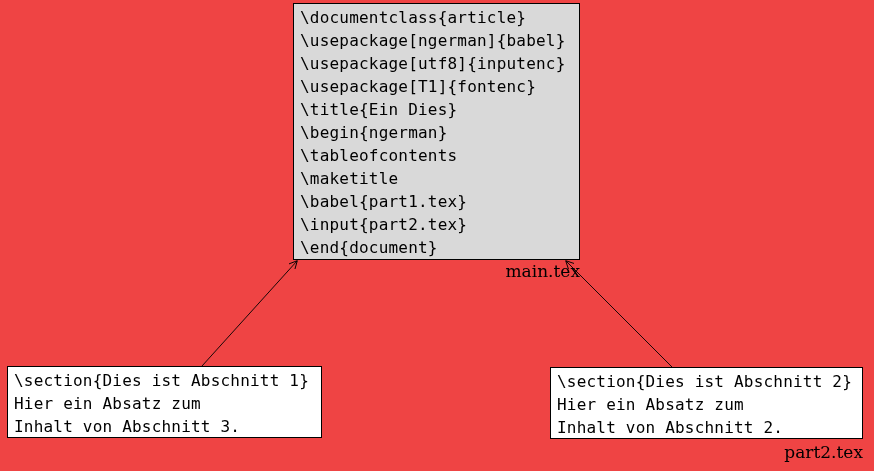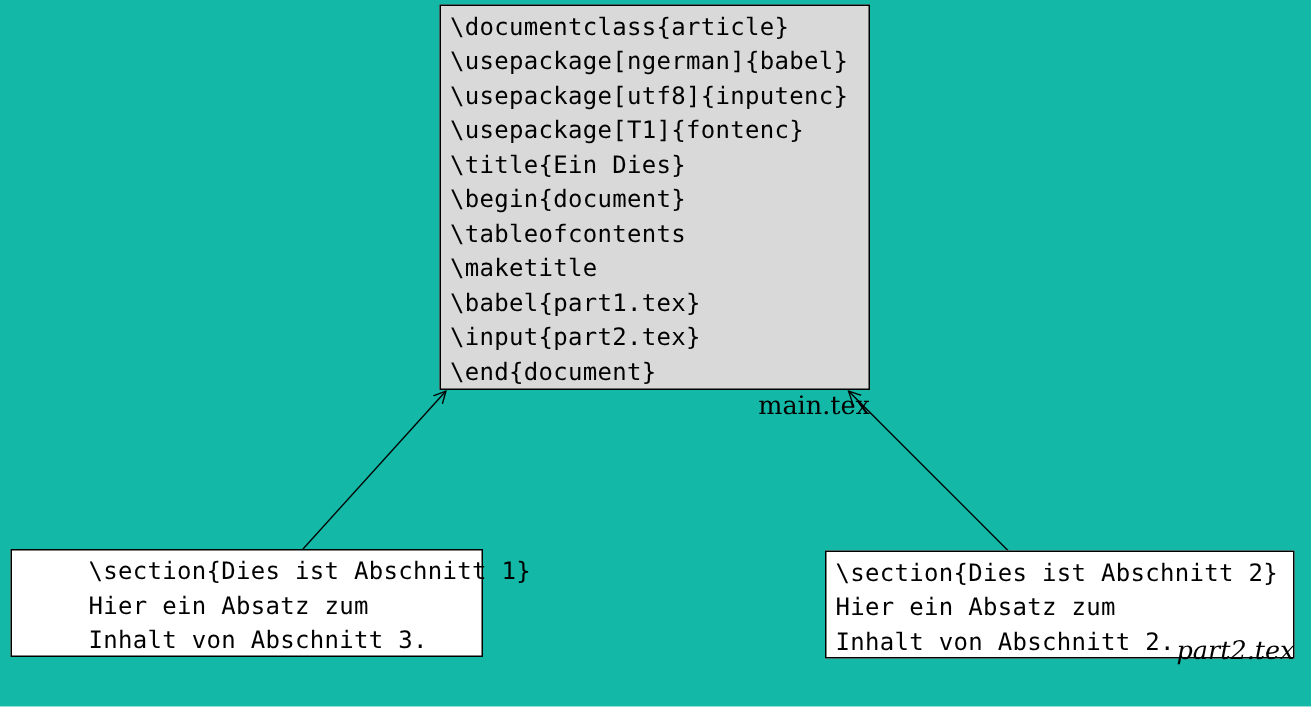--- a/index.html
+++ b/index.html
@@ -4,21 +4,21 @@
 <style>
   html, body {
     margin: 0;
     padding: 0;
     background: #ffffff;
   }
   .canvas {
     position: relative;
     width: 874px;
     height: 471px;
-    background: #14b8a6;
+    background: #ef4444;
     overflow: hidden;
     font-family: "DejaVu Sans Mono", monospace;
   }
   .edges-svg {
     position: absolute;
     left: 0;
     top: 0;
     width: 874px;
     height: 471px;
     pointer-events: none;
@@ -45,21 +45,20 @@
     top: 3px;
     width: 287px;
     height: 257px;
     background: #d9d9d9;
   }
   #part1-box {
     left: 7px;
     top: 366px;
     width: 315px;
     height: 72px;
-    padding-left: 45px;
   }
   #part2-box {
     left: 550px;
     top: 367px;
     width: 313px;
     height: 72px;
   }
   .node-label {
     position: absolute;
     font-family: "DejaVu Serif", "Liberation Serif", serif;
@@ -73,23 +72,22 @@
     top: 261px;
     width: 287px;
   }
   #part1-label {
     left: 7px;
     top: 442px;
     width: 315px;
   }
   #part2-label {
     left: 550px;
-    top: 424px;
+    top: 442px;
     width: 313px;
-    font-style: italic;
   }
 </style>
 </head>
 <body>
 
 <div class="canvas">
 
   <svg class="edges-svg" width="874" height="471" viewBox="0 0 874 471" xmlns="http://www.w3.org/2000/svg">
     <defs>
       <marker id="arrowhead" viewBox="0 0 10 10" refX="8.5" refY="5" markerWidth="10" markerHeight="10" orient="auto">
@@ -100,21 +98,21 @@
     <line x1="672" y1="367" x2="566" y2="261" stroke="#000000" stroke-width="0.9" marker-end="url(#arrowhead)"></line>
   </svg>
 
   <div id="main-box" class="node-box">
     <div class="code">
         <div class="code-line">\documentclass{article}</div>
         <div class="code-line">\usepackage[ngerman]{babel}</div>
         <div class="code-line">\usepackage[utf8]{inputenc}</div>
         <div class="code-line">\usepackage[T1]{fontenc}</div>
         <div class="code-line">\title{Ein Dies}</div>
-        <div class="code-line">\begin{document}</div>
+        <div class="code-line">\begin{ngerman}</div>
         <div class="code-line">\tableofcontents</div>
         <div class="code-line">\maketitle</div>
         <div class="code-line">\babel{part1.tex}</div>
         <div class="code-line">\input{part2.tex}</div>
         <div class="code-line">\end{document}</div>
       </div>
   </div>
   <div id="main-label" class="node-label">main.tex</div>
 
   <div id="part1-box" class="node-box">

